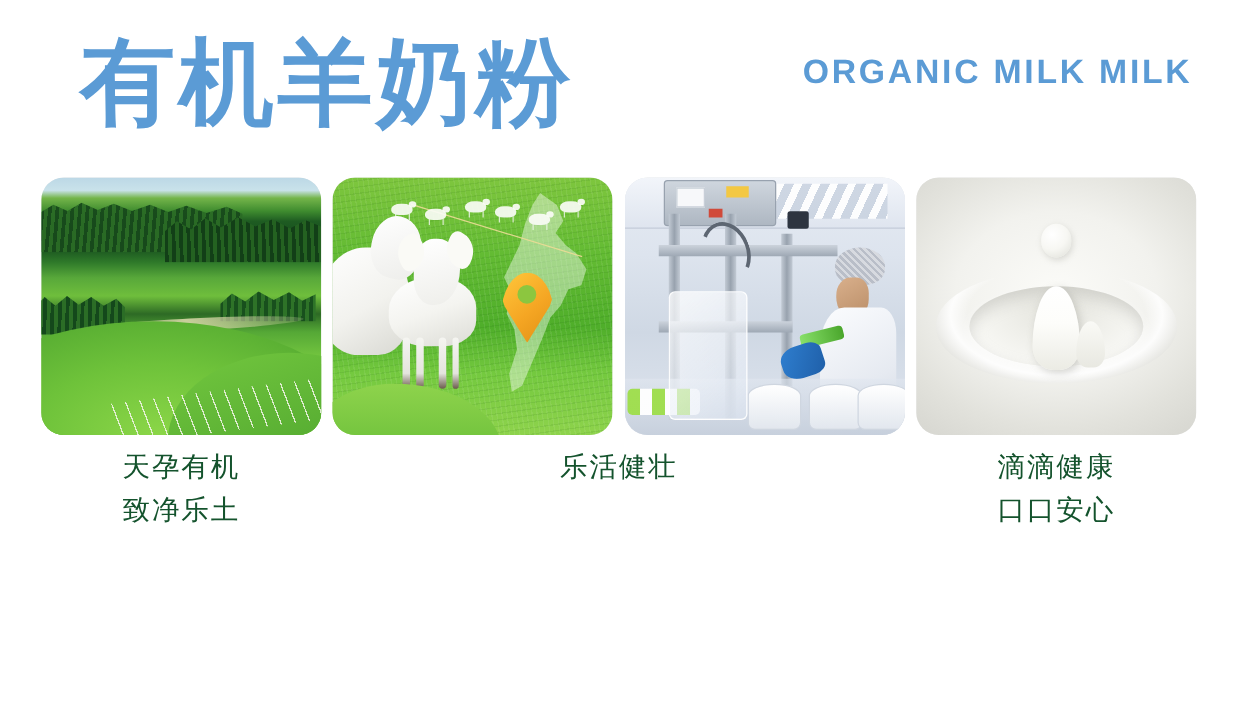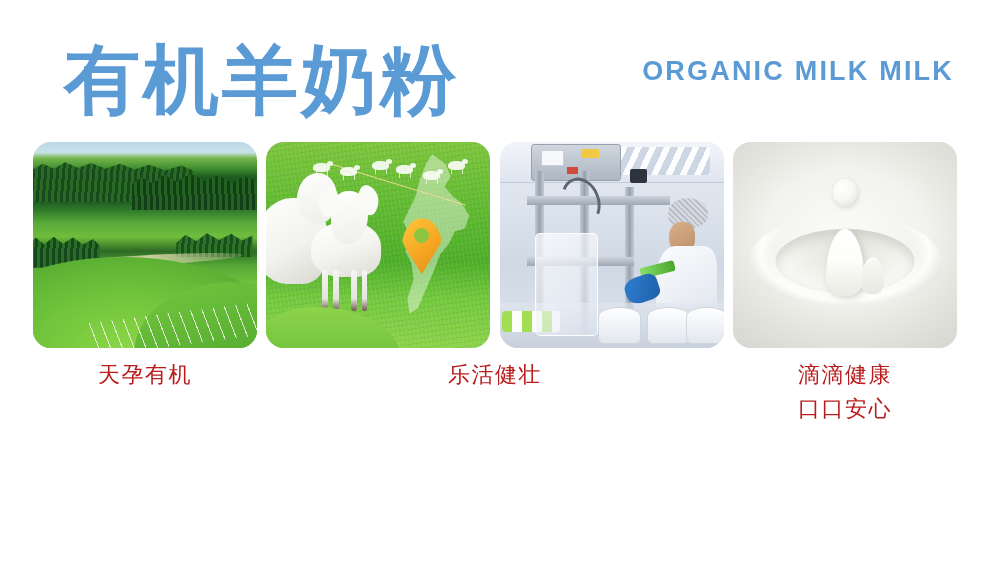--- a/index.html
+++ b/index.html
@@ -5,21 +5,21 @@
   * { box-sizing: border-box; margin: 0; padding: 0; }
   html, body {
     width: 990px; height: 577px;
     background: #ffffff;
     font-family: "Liberation Sans", "DejaVu Sans", sans-serif;
     overflow: hidden;
   }
   .page { position: relative; width: 990px; height: 577px; background: #fff; }
 
   
-  .header { position: absolute; left: 0; top: 0; width: 990px; height: 132px; margin-top: 14px; }
+  .header { position: absolute; left: 0; top: 0; width: 990px; height: 132px; }
 
   .title-cn {
     position: absolute;
     left: 64px; top: 24px;
     font-size: 76px;
     line-height: 84px;
     letter-spacing: 3px;
     font-weight: 700;
     color: #5b9bd5;
     white-space: nowrap;
@@ -352,21 +352,21 @@
 
   
   .captions {
     position: absolute; left: 33px; top: 358px;
     width: 924px;
     display: flex; justify-content: space-between;
   }
   .caption {
     width: 224px;
     text-align: center;
-    color: #b91c1c;
+    color: #14532d;
     font-size: 22px;
     line-height: 34px;
     letter-spacing: 1.5px;
     font-family: "DejaVu Sans", "Liberation Sans", sans-serif;
   }
   .caption .l2 { display: block; }
 </style>
 </head>
 <body>
 
@@ -467,20 +467,21 @@
         <div class="droplet"></div>
       </div>
     </div>
 
   </div>
 
   <div class="captions">
 
     <div class="caption">
       <span class="l1">天孕有机</span>
+      <span class="l2">致净乐土</span>
     </div>
 
     <div class="caption">
       <span class="l2">乐活健壮</span>
     </div>
 
 
     <div class="caption">
       <span class="l1">滴滴健康</span>
       <span class="l2">口口安心</span>

